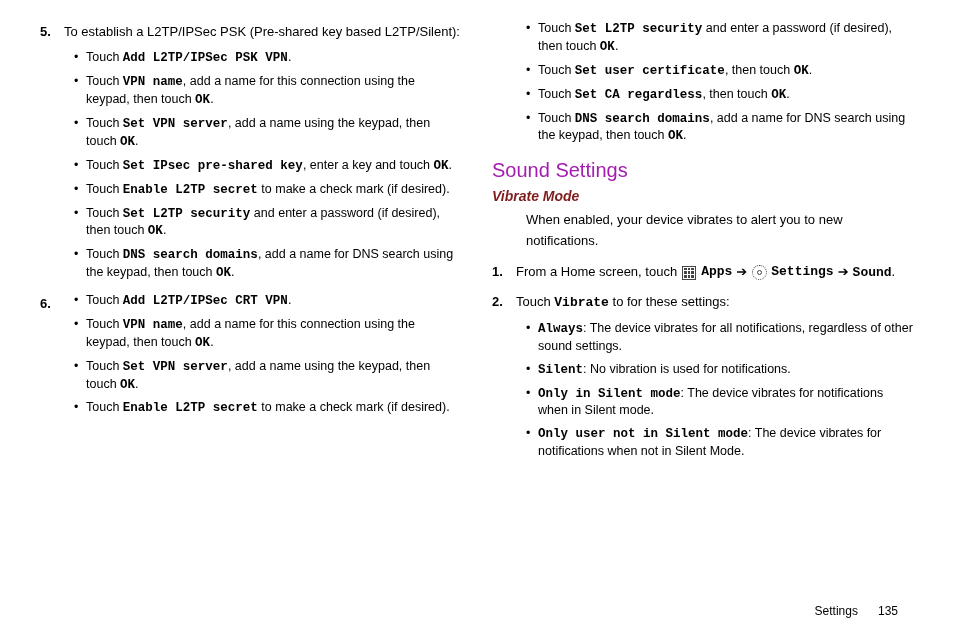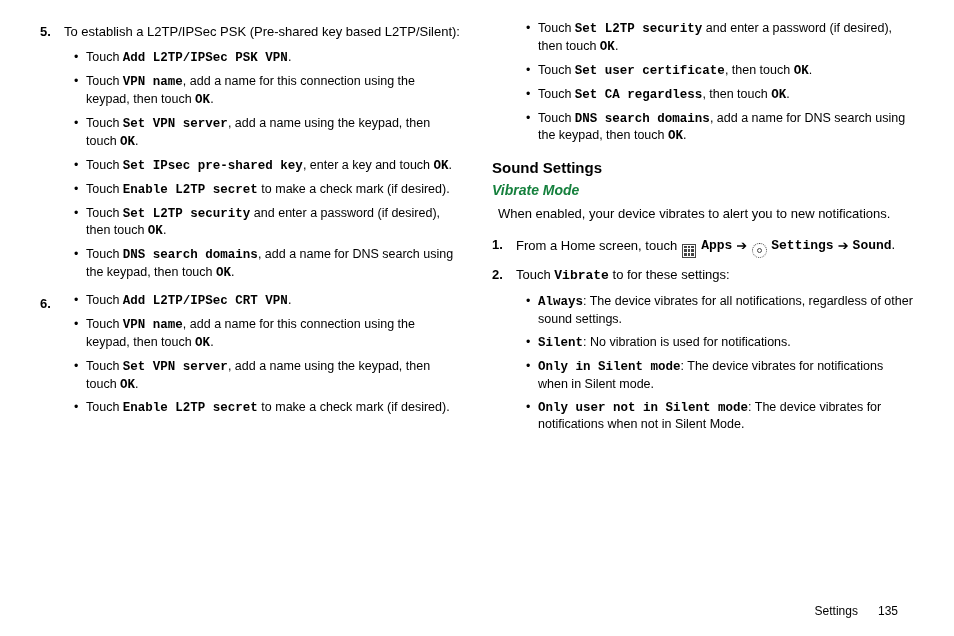--- a/index.html
+++ b/index.html
@@ -42,40 +42,41 @@
       margin-bottom: 6px;
       line-height: 1.35;
       font-size: 12.5px;
     }
     .bullet-mark {
       width: 12px;
       flex-shrink: 0;
     }
     .bullet-body { flex: 1; }
     .h2 {
-      color: #000000;
-      font-weight: bold;
-      font-size: 15px;
+      color: #a21caf;
+      font-weight: normal;
+      font-size: 20px;
       margin: 8px 0 4px 0;
     }
     .h3 {
-      color: #15803d;
+      color: #7f1d1d;
       font-style: italic;
       font-weight: bold;
       font-size: 14px;
       margin: 2px 0 6px 0;
     }
     .para {
       margin-bottom: 8px;
       line-height: 1.6;
       padding-left: 6px;
+      margin-left: 28px;
     }
     .step-line {
       display: inline-flex;
-      align-items: flex-end;
+      align-items: center;
       flex-wrap: wrap;
       gap: 4px;
       line-height: 1.9;
     }
     .icon-box {
       display: inline-flex;
       align-items: center;
       justify-content: center;
       width: 16px;
       height: 16px;

